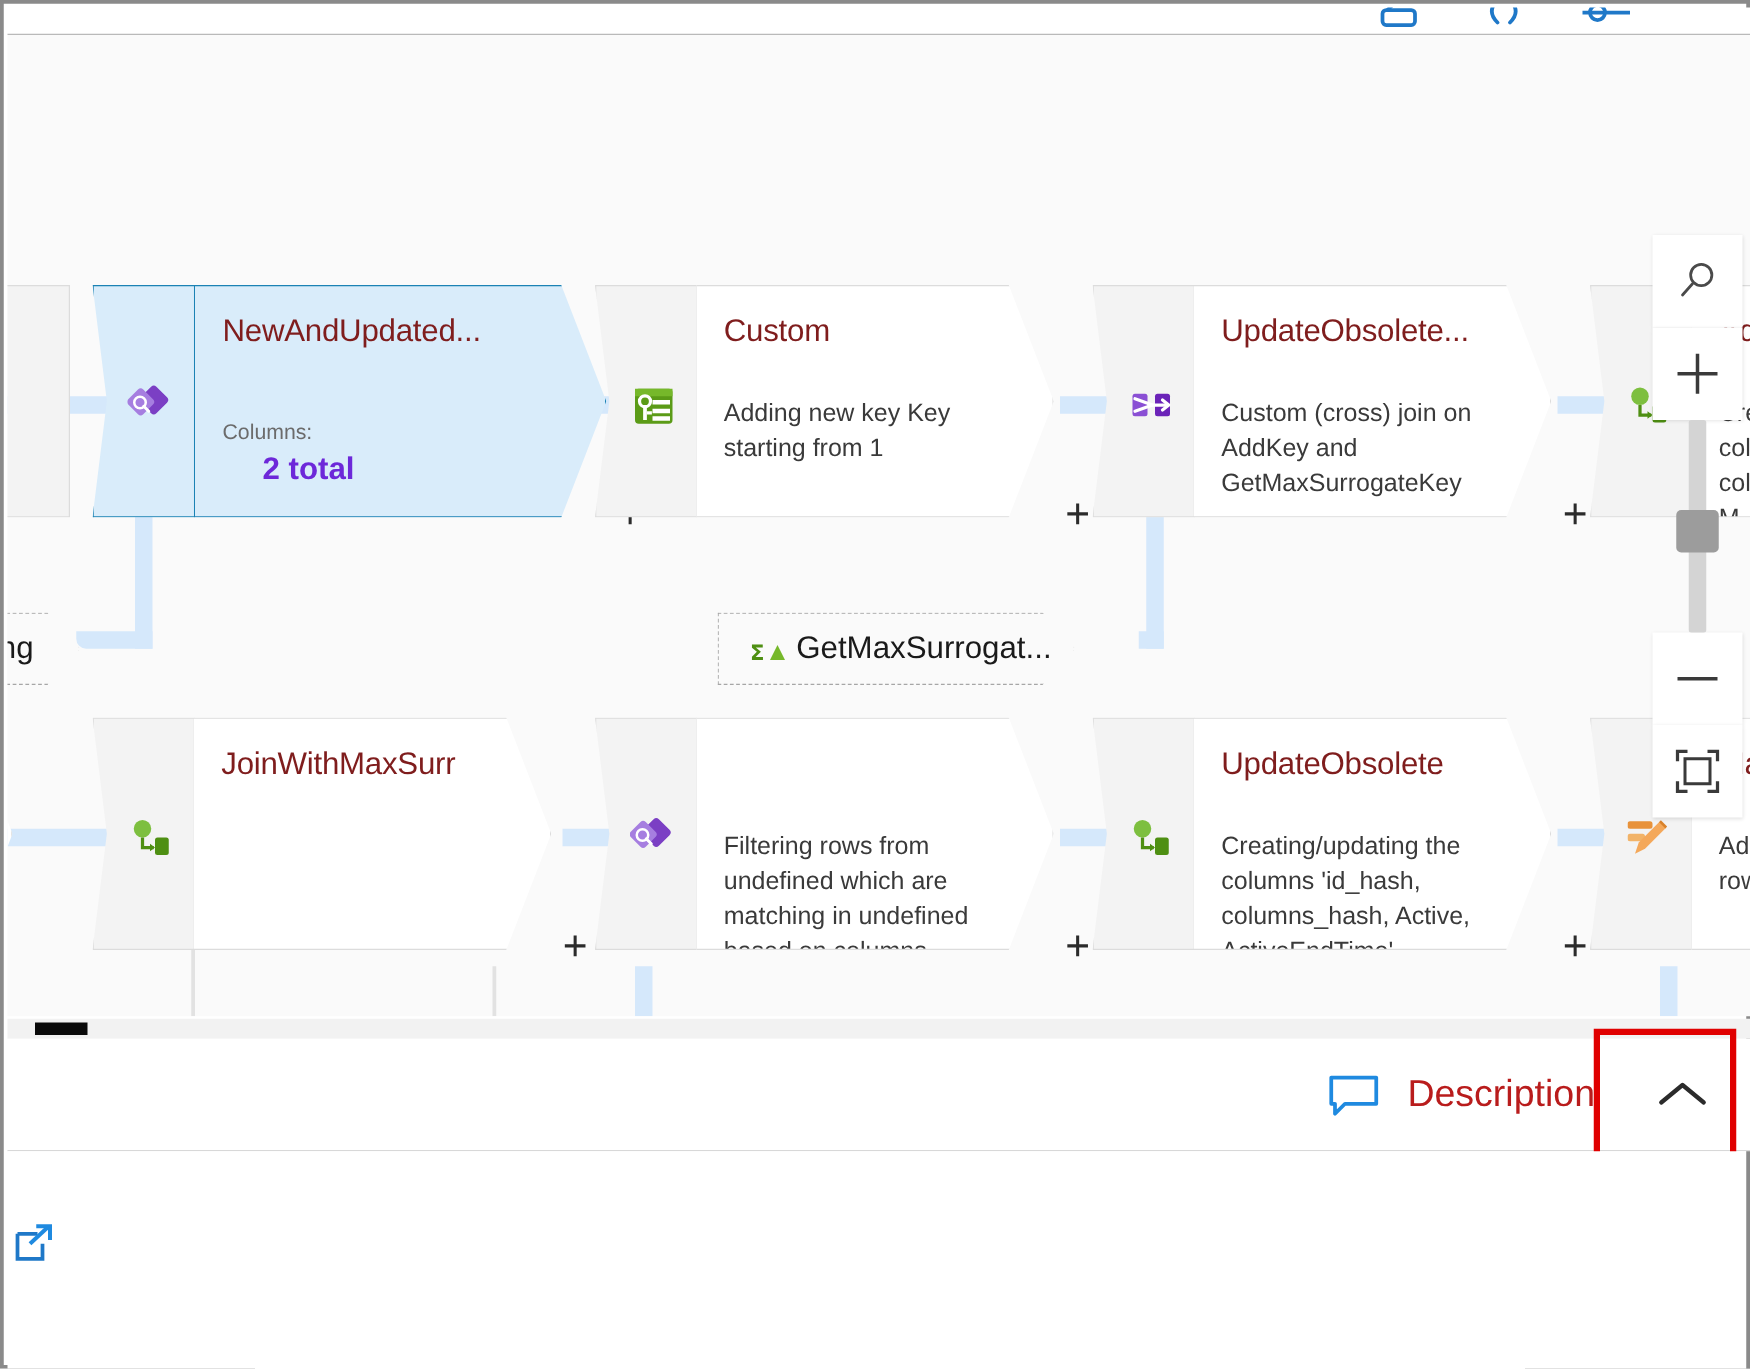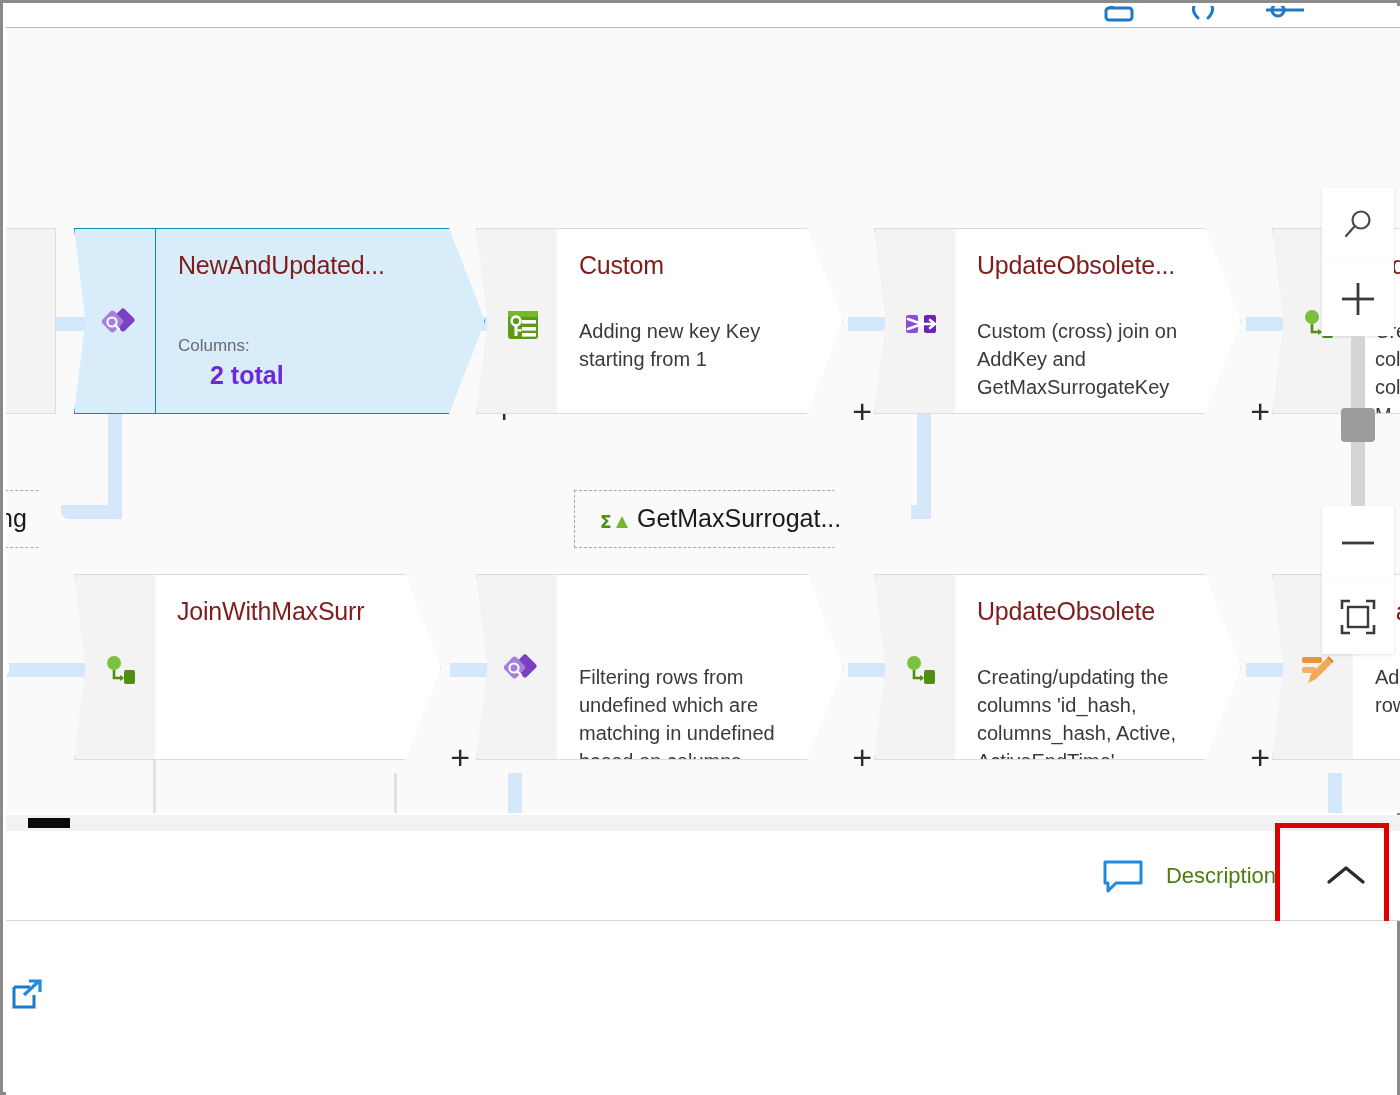--- a/index.html
+++ b/index.html
@@ -67,21 +67,21 @@
   #zslider{position:relative;width:72px;height:170px;display:flex;justify-content:center;}
   #ztrack{position:absolute;top:0;width:14px;height:170px;background:#d4d4d4;border-radius:2px;}
   #zthumb{position:absolute;top:72px;width:34px;height:34px;background:#9c9c9c;border-radius:4px;}
   
   #hscroll{position:absolute;left:3px;top:812px;width:1394px;height:16px;background:#f2f2f2;}
   #hthumb{position:absolute;left:22px;top:3px;width:42px;height:10px;background:#0a0a0a;}
   
   #descbar{position:absolute;left:3px;top:828px;width:1394px;height:90px;background:#fff;
            border-bottom:1px solid #d8d8d8;box-sizing:border-box;}
   #desc-inner{position:absolute;right:6px;top:0;height:90px;display:flex;align-items:center;gap:22px;}
-  #desc-label{font-size:22px;color:#4d7c0f;}
+  #desc-label{font-size:30px;color:#b91c1c;}
   #desc-chevron-box{width:96px;height:88px;display:flex;align-items:center;justify-content:center;}
   #redbox{position:absolute;right:8px;top:820px;width:114px;height:106px;border:5px solid #e00000;box-sizing:border-box;pointer-events:none;}
   
   #bottom{position:absolute;left:3px;top:918px;width:1394px;height:174px;background:#fff;}
   #popout{position:absolute;left:4px;top:56px;width:34px;height:34px;}
   .rtdivider{position:absolute;right:0;top:0;width:3px;height:100%;background:#8a8a8a;}
 </style>
 </head>
 <body>
 

